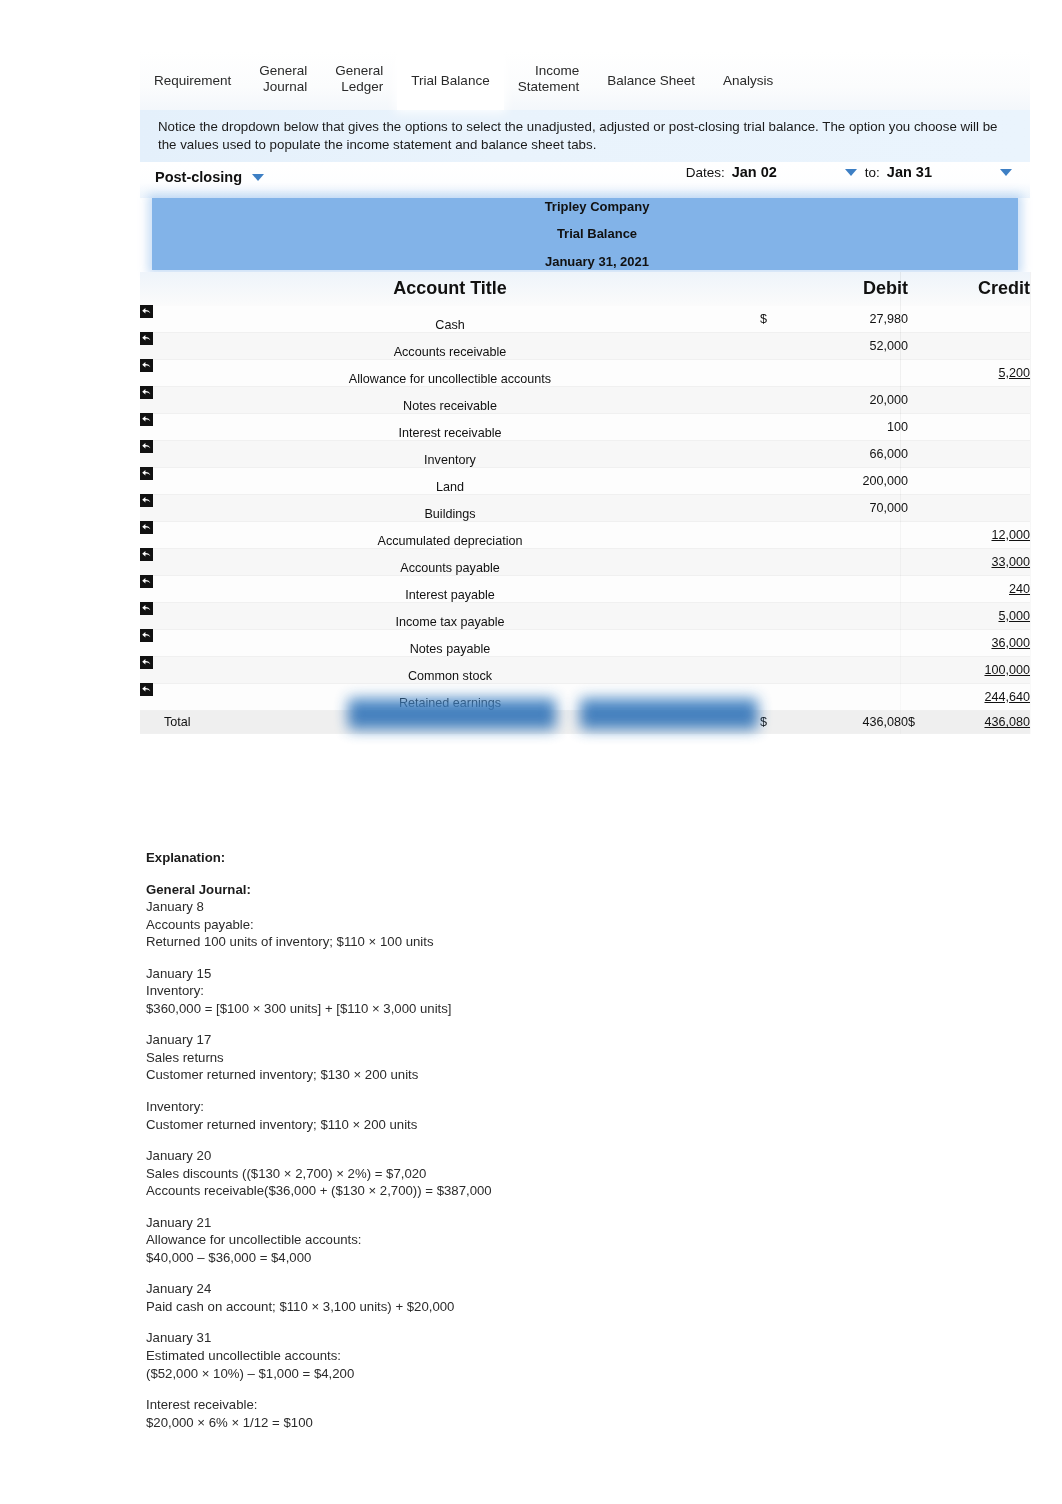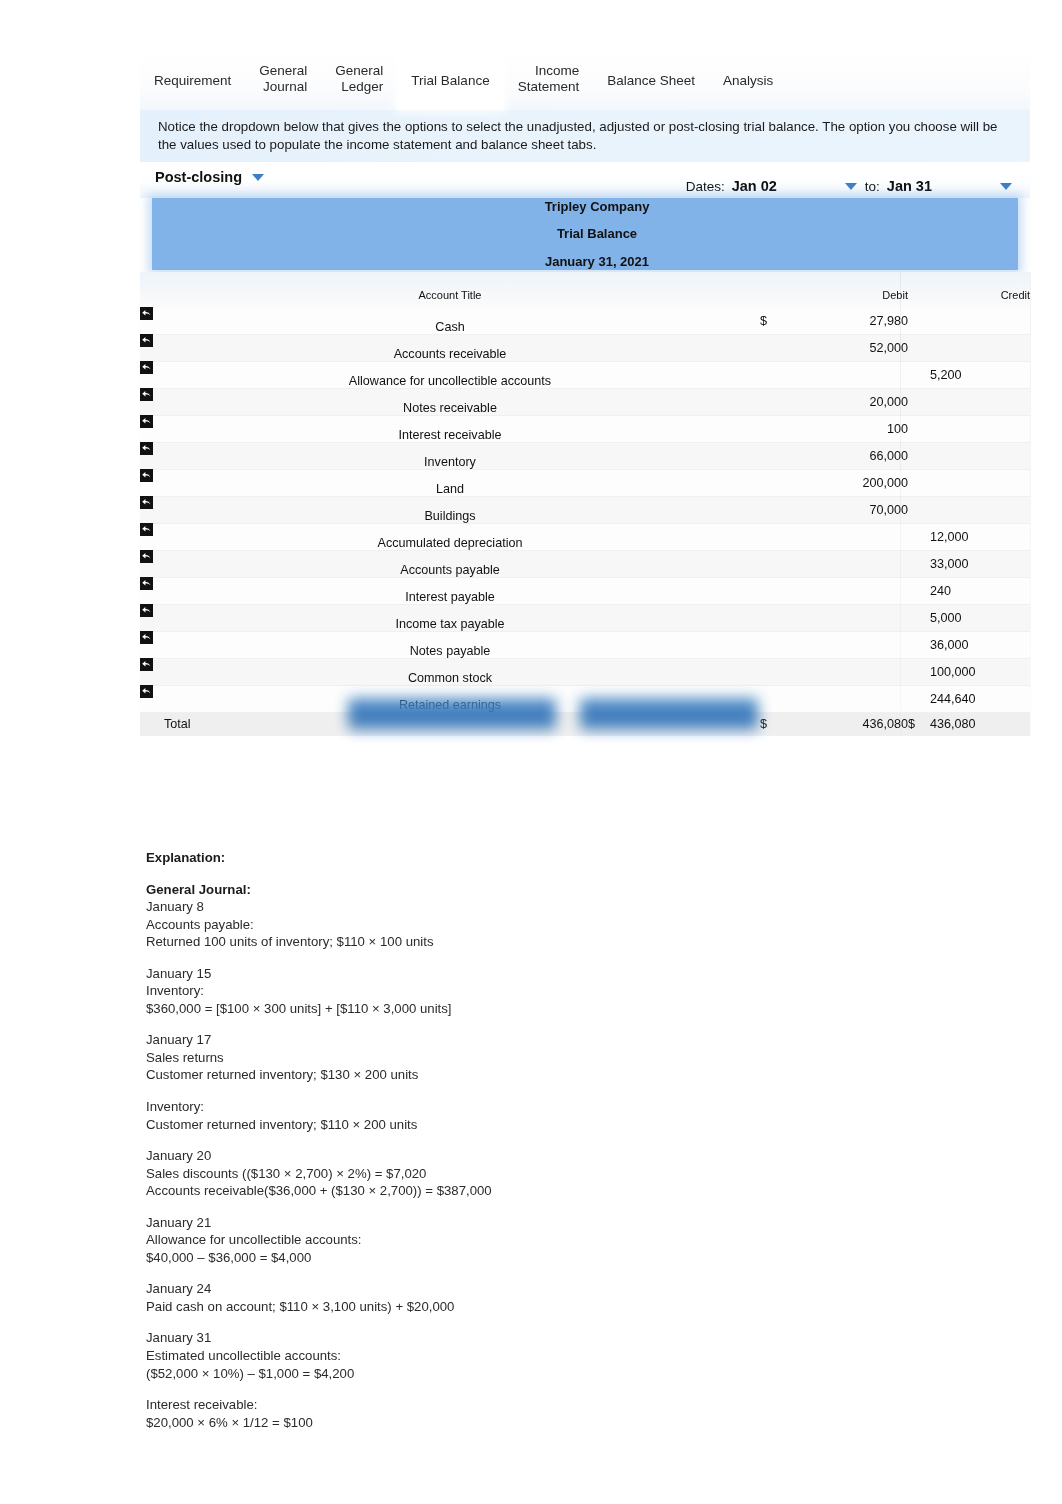--- a/index.html
+++ b/index.html
@@ -62,21 +62,21 @@
     display: flex; align-items: center; gap: 10px; cursor: pointer;
   }
   .ddleft .lbl { font-size: 14.5px; font-weight: bold; color: #111; }
   .caret {
     width: 0; height: 0;
     border-left: 6px solid transparent;
     border-right: 6px solid transparent;
     border-top: 7px solid #3d7fc4;
   }
   .dates {
-    position: absolute; right: 18px; top: 14px;
+    position: absolute; right: 18px; top: 0;
     display: flex; align-items: center; gap: 0;
     font-size: 13.5px;
   }
   .dates .plain { color: #111; font-size: 13.5px; }
   .dates .val { font-weight: bold; font-size: 14.5px; color: #0d0d0d; margin-left: 7px; }
   .dates .gap1 { width: 68px; }
   .dates .gap2 { width: 8px; }
   .dates .gap3 { width: 68px; }
 
   
@@ -102,42 +102,42 @@
     background: linear-gradient(to bottom, #fefefe 0%, #f8f8f8 100%);
   }
   table.tb { width: 890px; border-collapse: collapse; table-layout: fixed; }
   table.tb col.c-title { width: 620px; }
   table.tb col.c-dsym  { width: 30px; }
   table.tb col.c-debit { width: 118px; }
   table.tb col.c-csym  { width: 22px; }
   table.tb col.c-credit{ width: 100px; }
 
   table.tb thead th {
-    font-size: 11px; font-weight: normal; color: #111;
-    padding: 17px 0 7px 0;
+    font-size: 18px; font-weight: bold; color: #111;
+    padding: 6px 0 7px 0;
     background: linear-gradient(to bottom,#eef4fa 0%, #fbfbfb 100%);
   }
   th.h-title { text-align: center; padding-right: 26px; }
   th.h-debit { text-align: right; padding-right: 10px; }
   th.h-credit{ text-align: right; padding-right: 12px; }
 
   table.tb tbody tr { height: 23.4px; }
   table.tb tbody tr.odd  { background: #fdfdfd; }
   table.tb tbody tr.even { background: #f7f7f7; }
   table.tb tbody td {
     font-size: 12.6px; color: #111;
     border-bottom: 1px solid #f0f0f0;
     padding: 0;
     vertical-align: middle;
   }
   td.c-title { padding-left: 2px; }
   td.c-dsym  { text-align: left; padding-left: 4px; }
   td.c-debit { text-align: right; padding-right: 10px; }
   td.c-csym  { text-align: left; }
-  td.c-credit{ padding-right: 12px; }
+  td.c-credit{ text-align: right; padding-right: 12px; text-decoration: underline; }
 
   .titlecell { display: flex; align-items: center; flex-direction: column; }
   .backicon {
     display: inline-block;
     width: 13px; height: 13px;
     background: #111;
     position: relative;
     flex: 0 0 13px;
     margin-right: 1px;
     align-self: flex-start;

